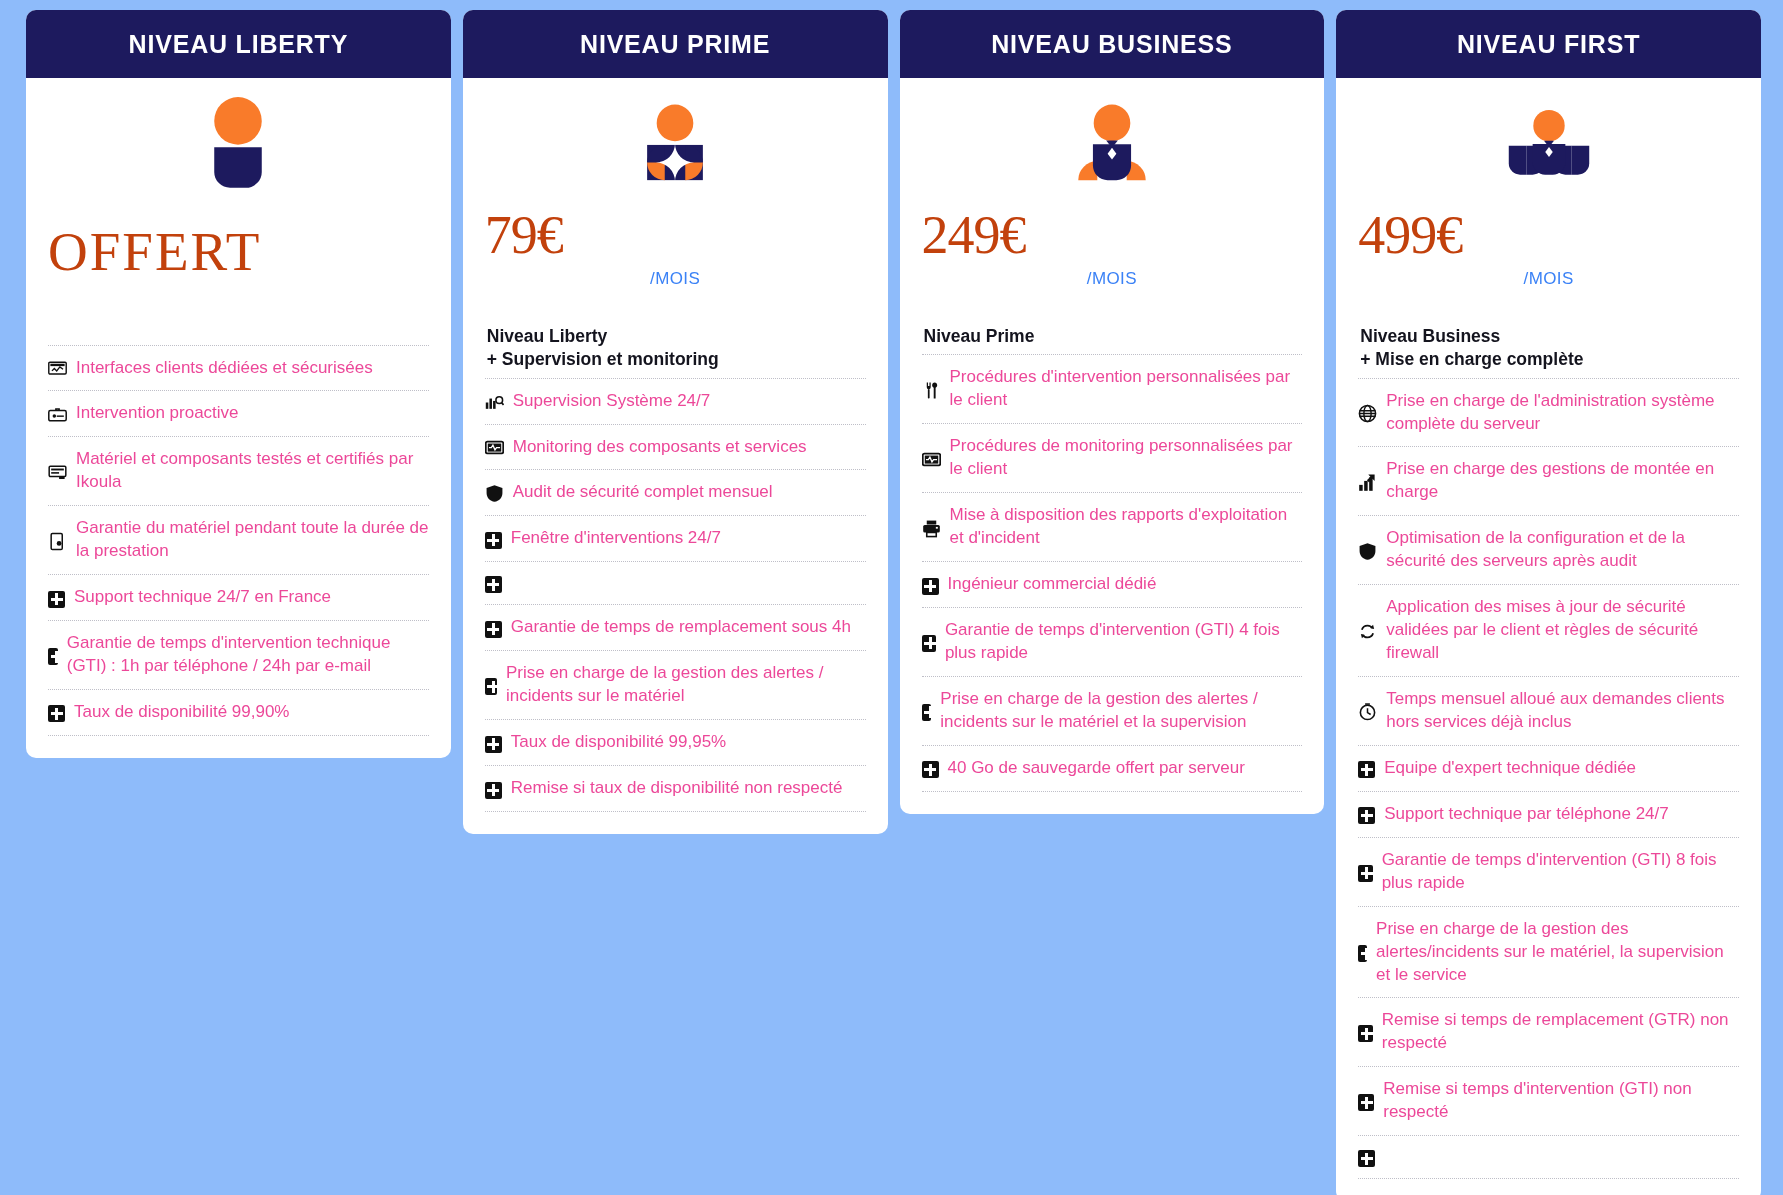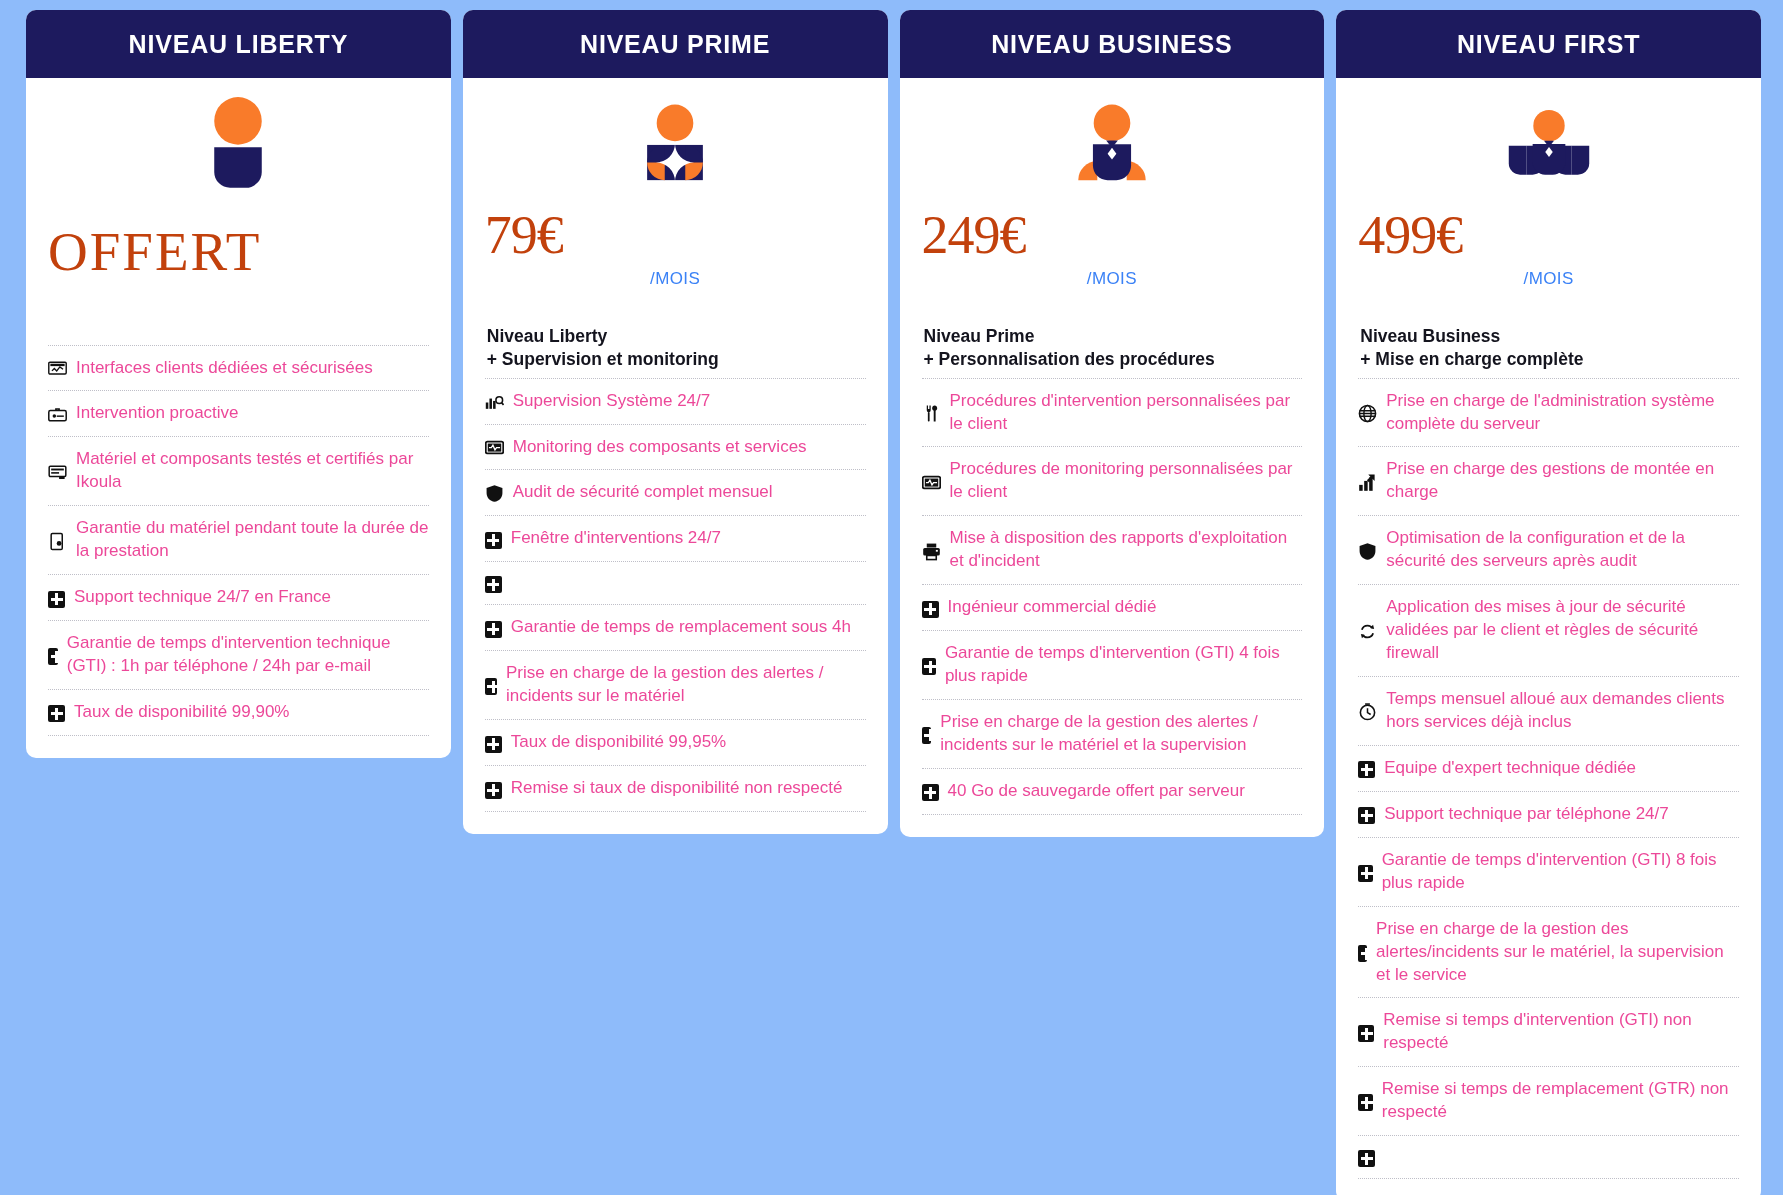--- a/index.html
+++ b/index.html
@@ -295,21 +295,20 @@
       <path d="M34 55 h26 v49 h-6 a20 20 0 0 1 -20 -20 z" fill="#1d1a5e"></path>
       <path d="M86 55 h-26 v49 h6 a20 20 0 0 0 20 -20 z" fill="#1d1a5e"></path>
       <path d="M52 50 l8 10 l8 -10 z" fill="#1d1a5e"></path>
       <path d="M60 60 l-6 8 l6 8 l6 -8 z" fill="#ffffff"></path>
     </svg>
         </div>
         <div class="price">249€</div>
         <div class="per-month">/MOIS</div>
         <div class="incl">
           <span class="l2">Niveau Prime</span>
-          <span class="l2">+ Personnalisation des procédures</span>
         </div>
         <ul class="features">
           <li class="feature">
             <span class="f-icon">
               <svg viewBox="0 0 24 24" fill="currentColor">
                 <path d="M6 2v6a2.5 2.5 0 0 0 5 0V2h-1.6v4.3H7.6V2z"></path>
                 <rect x="7.4" y="10" width="2.2" height="12" rx="1"></rect>
                 <path d="M16 2c-1.9 0-3.2 1.5-3.2 3.4 0 1.4.8 2.6 2 3.1V22h2.4V8.5c1.2-.5 2-1.7 2-3.1C19.2 3.5 17.9 2 16 2z"></path>
               </svg>
             </span>
@@ -439,25 +438,25 @@
           <li class="feature">
             <span class="ic-plus"></span>
             <span class="f-text">Garantie de temps d'intervention (GTI) 8 fois plus rapide</span>
           </li>
           <li class="feature">
             <span class="ic-plus"></span>
             <span class="f-text">Prise en charge de la gestion des alertes/incidents sur le matériel, la supervision et le service</span>
           </li>
           <li class="feature">
             <span class="ic-plus"></span>
+            <span class="f-text">Remise si temps de remplacement (GTR) non respecté</span>
+          </li>
+          <li class="feature">
+            <span class="ic-plus"></span>
             <span class="f-text">Remise si temps d'intervention (GTI) non respecté</span>
-          </li>
-          <li class="feature">
-            <span class="ic-plus"></span>
-            <span class="f-text">Remise si temps de remplacement (GTR) non respecté</span>
           </li>
           <li class="feature">
             <span class="ic-plus"></span>
           </li>
         </ul>
       </div>
     </div>
   </div>
 
 </body></html>

